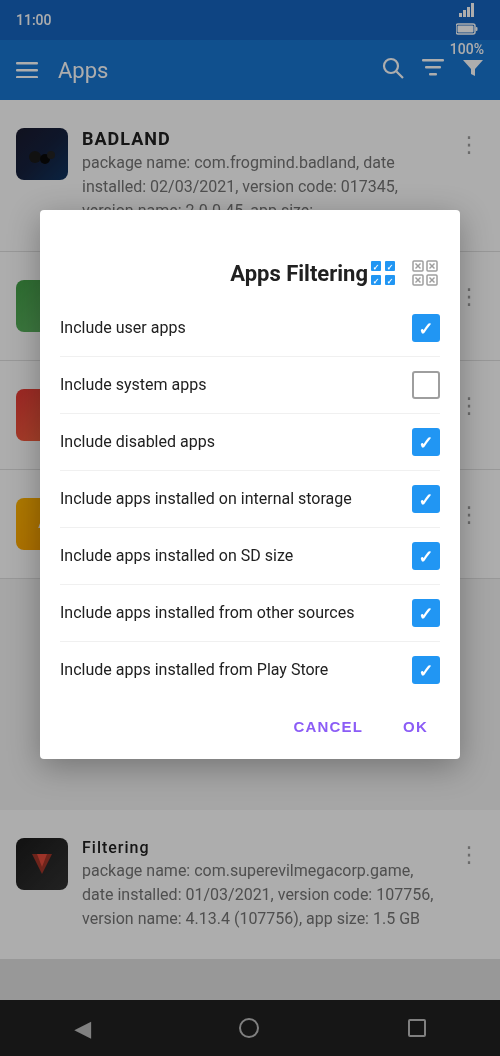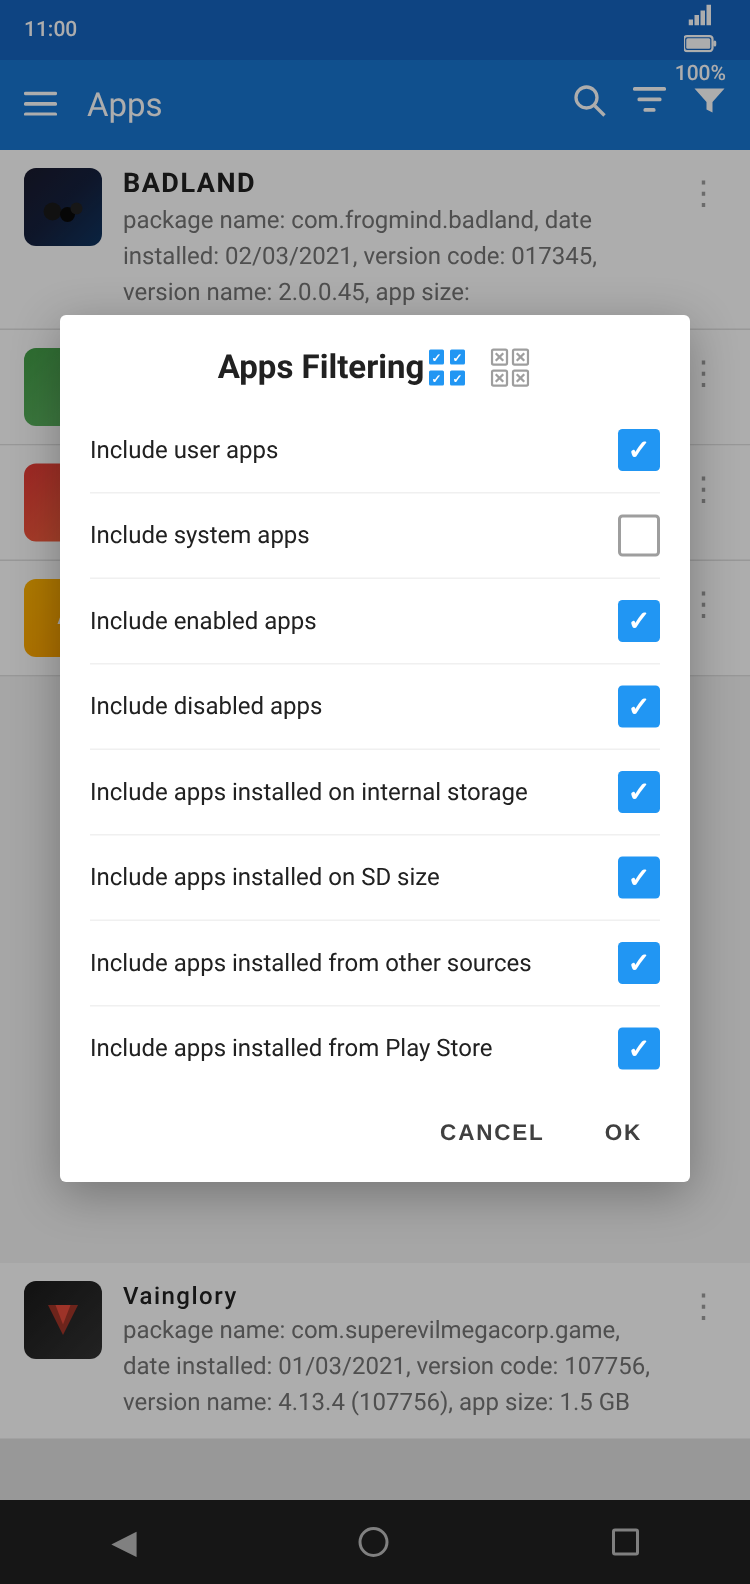--- a/index.html
+++ b/index.html
@@ -66,21 +66,21 @@
       right: 0;
       bottom: 96px;
       background: #f5f5f5;
       overflow: hidden;
     }
 
     
     .bg-app-item {
       display: flex;
       align-items: flex-start;
-      padding: 12px 16px;
+      padding: 28px 16px;
       background: white;
       border-bottom: 1px solid #e0e0e0;
       gap: 14px;
     }
     .bg-app-icon {
       width: 52px;
       height: 52px;
       border-radius: 8px;
       flex-shrink: 0;
     }
@@ -140,22 +140,23 @@
       right: 40px;
       background: white;
       border-radius: 4px;
       z-index: 20;
       box-shadow: 0 8px 32px rgba(0,0,0,0.3);
       padding: 0;
     }
     .dialog-header {
       display: flex;
       align-items: center;
-      justify-content: center;
+      justify-content: flex-end;
       padding: 20px 20px 12px 20px;
+      margin-top: 28px;
     }
     .dialog-title {
       font-size: 22px;
       font-weight: 700;
       color: #212121;
     }
     .dialog-header-icons {
       display: flex;
       gap: 12px;
     }
@@ -215,21 +216,21 @@
       display: flex;
       justify-content: flex-end;
       padding: 12px 16px 16px 16px;
       gap: 8px;
     }
     .btn-text {
       padding: 8px 16px;
       font-size: 15px;
       font-weight: 700;
       letter-spacing: 1.2px;
-      color: #404040;
+      color: #8b5cf6;
       background: none;
       border: none;
       cursor: pointer;
       border-radius: 4px;
       text-transform: uppercase;
     }
 
     
     .bottom-nav {
       position: absolute;
@@ -363,21 +364,21 @@
 
   <div style="position:absolute;bottom:0;left:0;right:0;">
     <div class="bg-app-item">
       <div class="bg-app-icon vainglory" style="display:flex;align-items:center;justify-content:center;">
         <svg width="30" height="30" viewBox="0 0 30 30">
           <path d="M5 5 L15 25 L25 5 Z" fill="#c0392b" opacity="0.8"></path>
           <path d="M10 5 L15 18 L20 5 Z" fill="#e74c3c"></path>
         </svg>
       </div>
       <div class="bg-app-info">
-        <div class="bg-app-name" style="font-size:16px;text-transform:none;font-weight:500;">Vainglory</div>
+        <div class="bg-app-name" style="font-size:16px;text-transform:none;font-weight:500;">Filtering</div>
         <div class="bg-app-detail">package name: com.superevilmegacorp.game, date installed: 01/03/2021, version code: 107756, version name: 4.13.4 (107756), app size: 1.5 GB</div>
       </div>
       <span class="three-dot">⋮</span>
     </div>
   </div>
 </div>
 
 <div class="overlay"></div>
 
 <div class="dialog">
@@ -422,24 +423,20 @@
     <div class="filter-row">
       <span class="filter-label">Include user apps</span>
       <div class="checkbox-checked"></div>
     </div>
 
     <div class="filter-row">
       <span class="filter-label">Include system apps</span>
       <div class="checkbox-unchecked"></div>
     </div>
 
-    <div class="filter-row">
-      <span class="filter-label">Include enabled apps</span>
-      <div class="checkbox-checked"></div>
-    </div>
 
     <div class="filter-row">
       <span class="filter-label">Include disabled apps</span>
       <div class="checkbox-checked"></div>
     </div>
 
     <div class="filter-row">
       <span class="filter-label">Include apps installed on internal storage</span>
       <div class="checkbox-checked"></div>
     </div>

